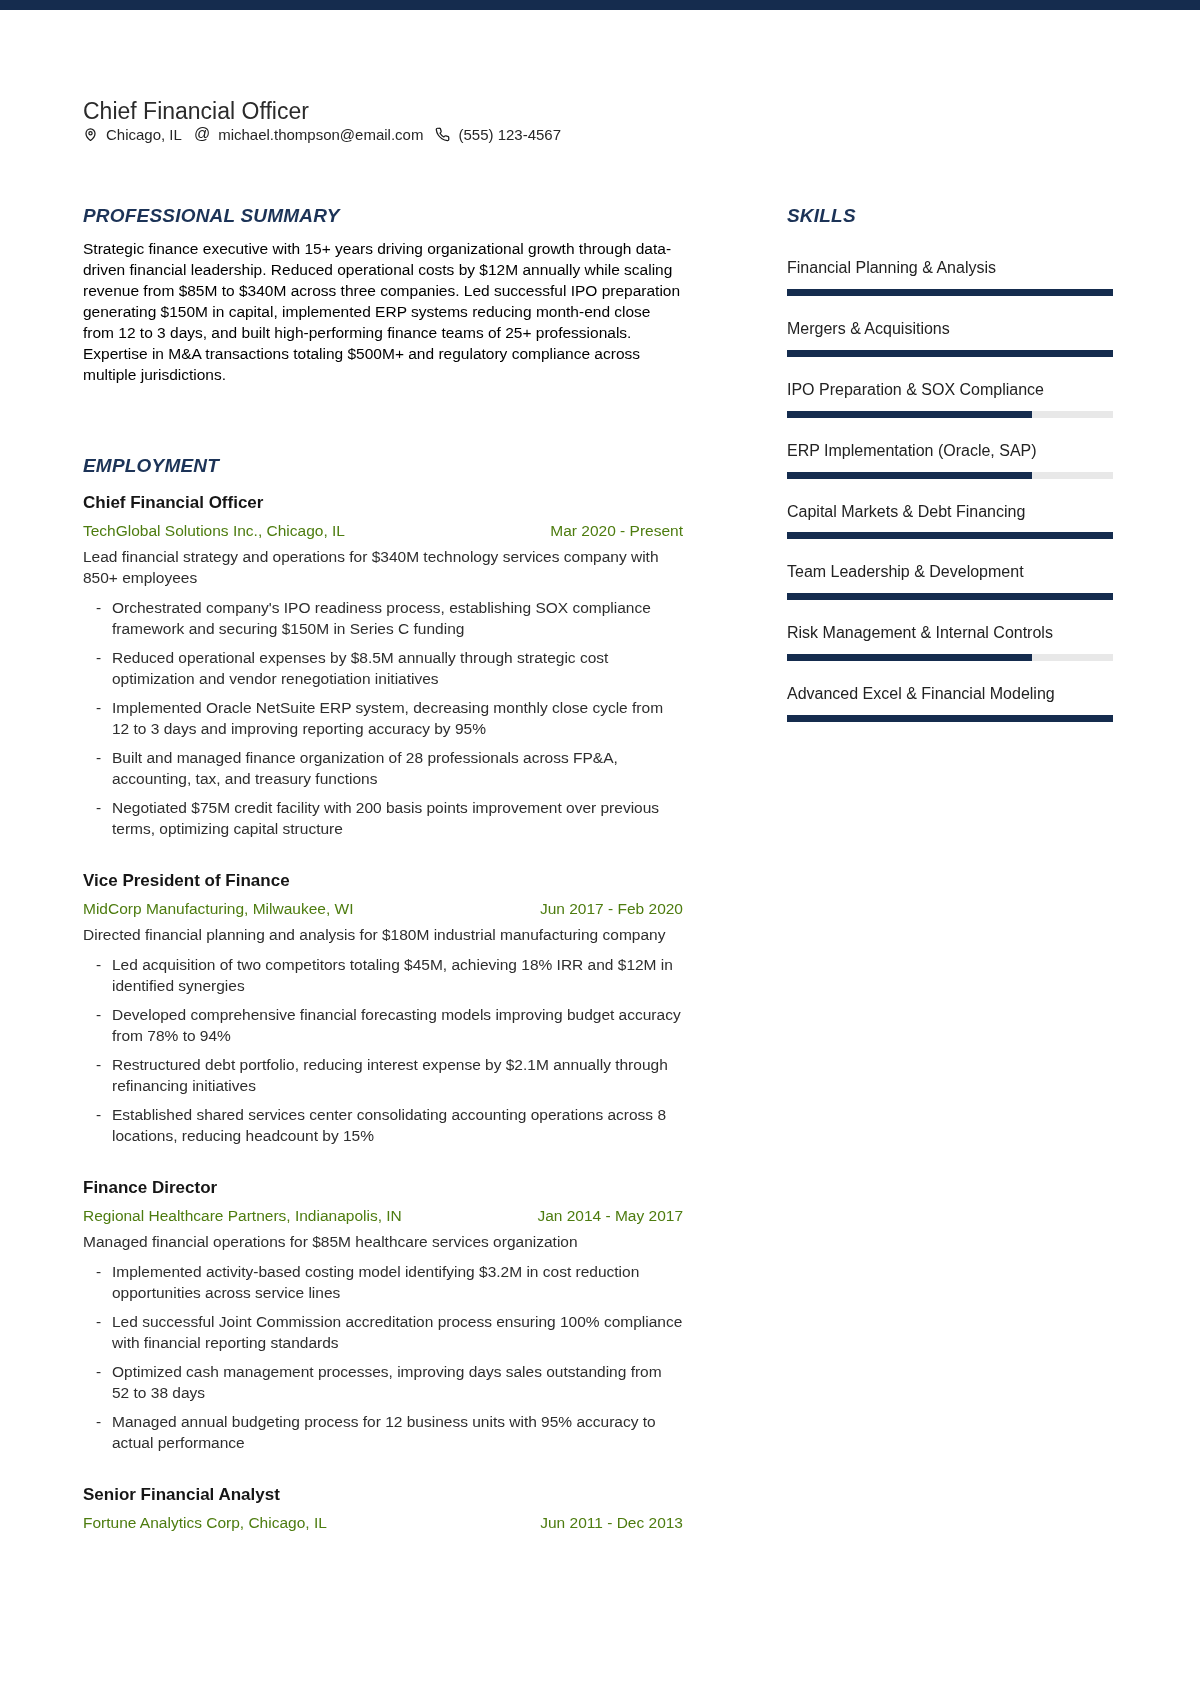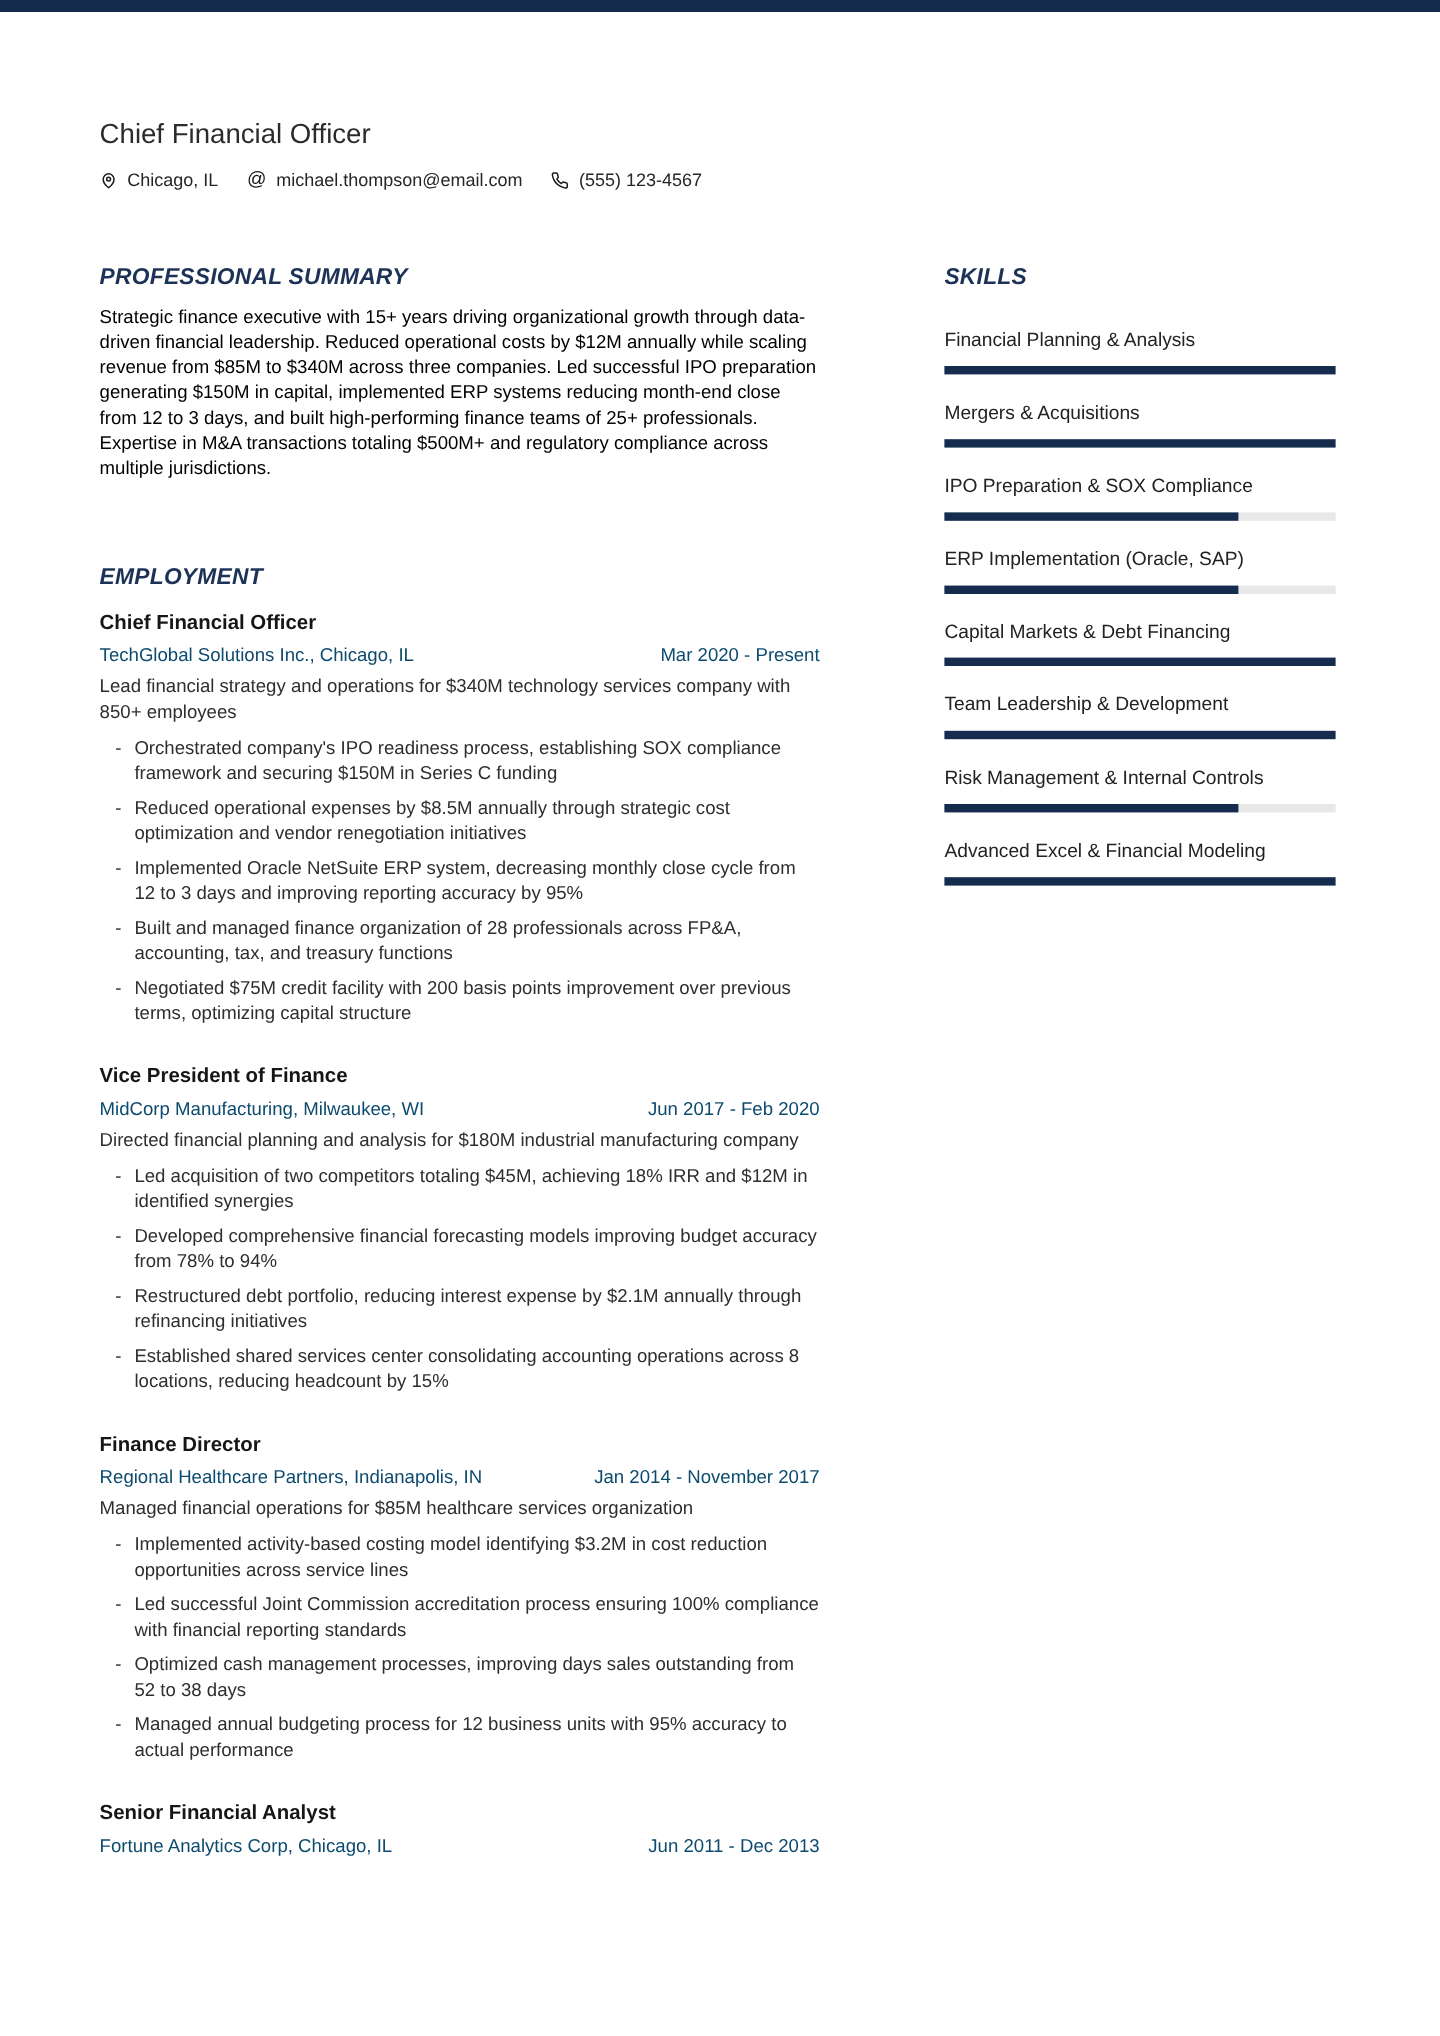--- a/index.html
+++ b/index.html
@@ -8,39 +8,39 @@
     font-family: "Liberation Sans", sans-serif;
     color: #2e2e2e;
     -webkit-font-smoothing: antialiased;
   }
   .top-bar { height: 10px; width: 100%; background: #152C4E; }
   .content { padding: 70px 87px 0 83px; }
 
   
   .name { font-size: 46px; font-weight: 700; color: #131313; letter-spacing: 0.5px; line-height: 1; }
   .job-headline { font-size: 23px; color: #2b2b2b; margin-top: 18px; line-height: 1.2; }
-  .contact-row { display: flex; align-items: center; gap: 24px; margin-top: 16px; font-size: 15px; color: #262626; }
+  .contact-row { display: flex; align-items: center; gap: 12px; font-size: 15px; color: #262626; }
   .contact-item { display: flex; align-items: center; gap: 8px; }
   .contact-item svg { width: 15px; height: 15px; display: block; }
   .at-glyph { font-size: 16px; font-weight: 400; color: #1a1a1a; line-height: 1; }
 
   
   .columns { display: flex; justify-content: space-between; align-items: flex-start; margin-top: 62px; }
   .left-col { width: 600px; }
   .right-col { width: 326px; }
 
   .section-heading { font-size: 19px; font-weight: 700; color: #1C3357; letter-spacing: 0.2px; line-height: 1.15; font-style: italic; }
 
   .summary-text { margin-top: 12px; font-size: 15.5px; line-height: 21px; color: #000000; }
 
   .employment-section { margin-top: 70px; }
   .jobs-list { margin-top: 15px; }
   .job + .job { margin-top: 31px; }
   .job-title { font-size: 17px; font-weight: 700; color: #161616; line-height: 1.35; }
-  .job-meta { display: flex; justify-content: space-between; align-items: baseline; margin-top: 7px; font-size: 15.5px; color: #0c4a6e; }
+  .job-meta { display: flex; justify-content: space-between; align-items: baseline; margin-top: 7px; font-size: 15.5px; color: #4d7c0f; }
   .job-desc { margin-top: 6px; font-size: 15.5px; line-height: 21px; }
   .bullets { margin-top: 9px; }
   .bullet { display: flex; font-size: 15.5px; line-height: 21px; margin-bottom: 8px; }
   .bullet .dash { flex: none; width: 16px; margin-left: 13px; }
   .bullet .btxt { flex: 1; }
 
   
   .skills-list { margin-top: 32px; }
   .skill-item { margin-bottom: 23px; }
   .skill-label { font-size: 16px; color: #222222; line-height: 1.3; }
@@ -147,21 +147,21 @@
                   <span class="dash">-</span>
                   <span class="btxt">Established shared services center consolidating accounting operations across 8 locations, reducing headcount by 15%</span>
                 </div>
               </div>
   </div>
 
   <div class="job">
     <div class="job-title">Finance Director</div>
     <div class="job-meta">
       <span>Regional Healthcare Partners, Indianapolis, IN</span>
-      <span>Jan 2014 - November 2017</span>
+      <span>Jan 2014 - May 2017</span>
     </div>
     <div class="job-desc">Managed financial operations for $85M healthcare services organization</div>
     <div class="bullets">
                 <div class="bullet">
                   <span class="dash">-</span>
                   <span class="btxt">Implemented activity-based costing model identifying $3.2M in cost reduction opportunities across service lines</span>
                 </div>
                 <div class="bullet">
                   <span class="dash">-</span>
                   <span class="btxt">Led successful Joint Commission accreditation process ensuring 100% compliance with financial reporting standards</span>

